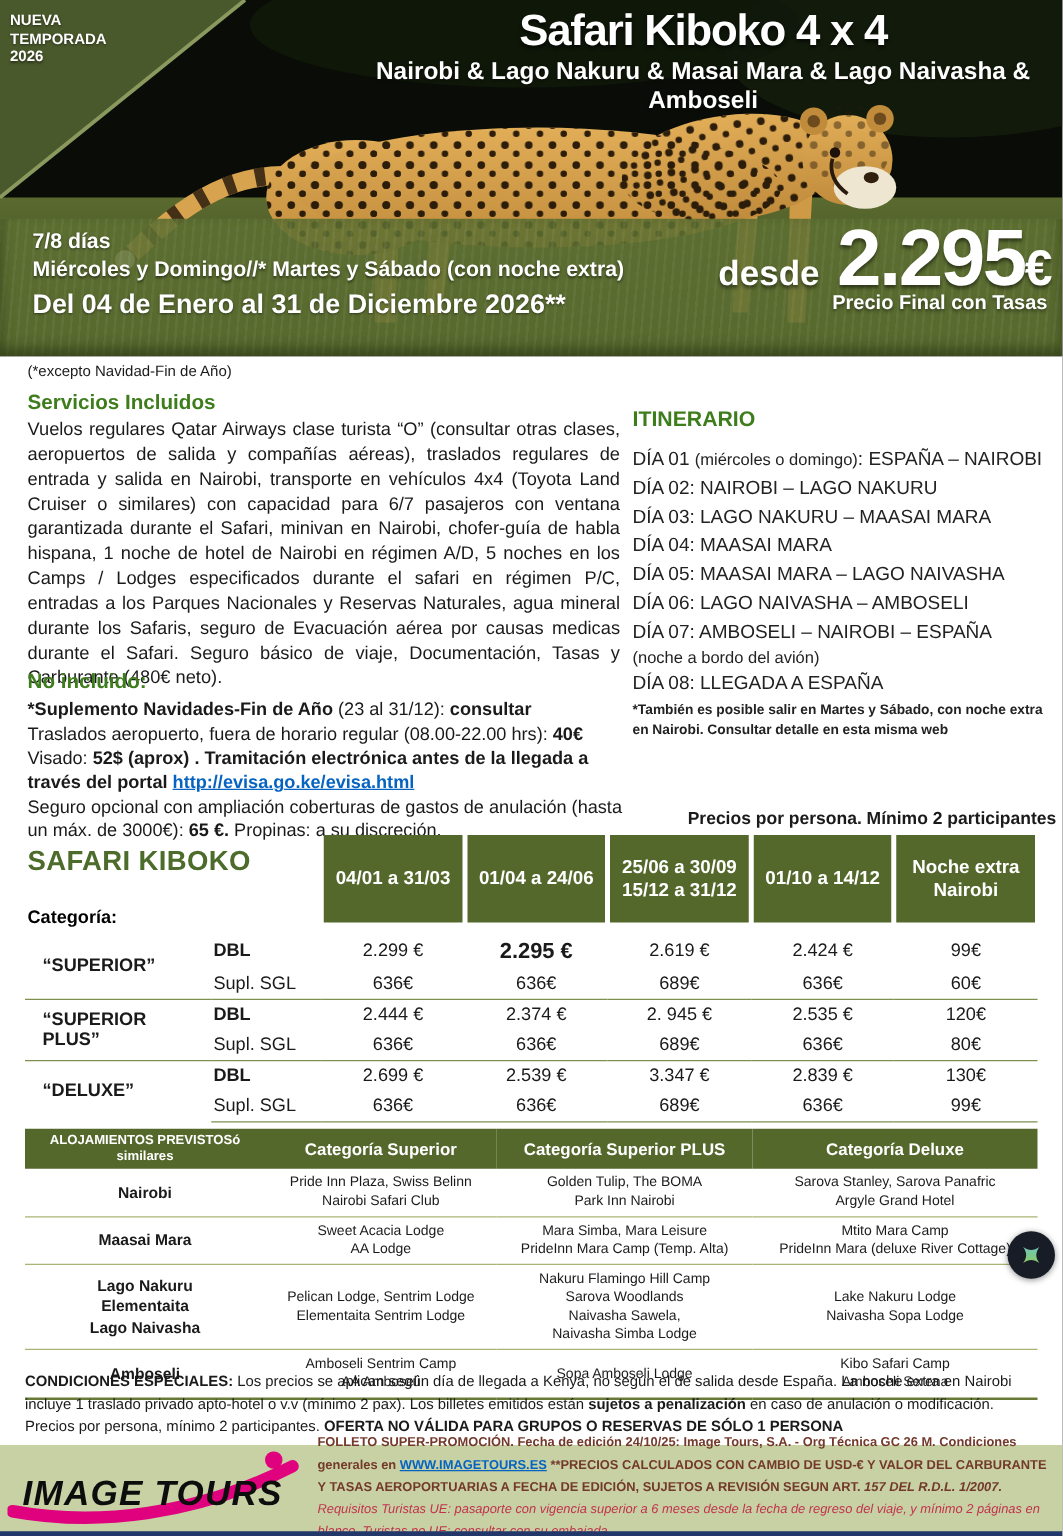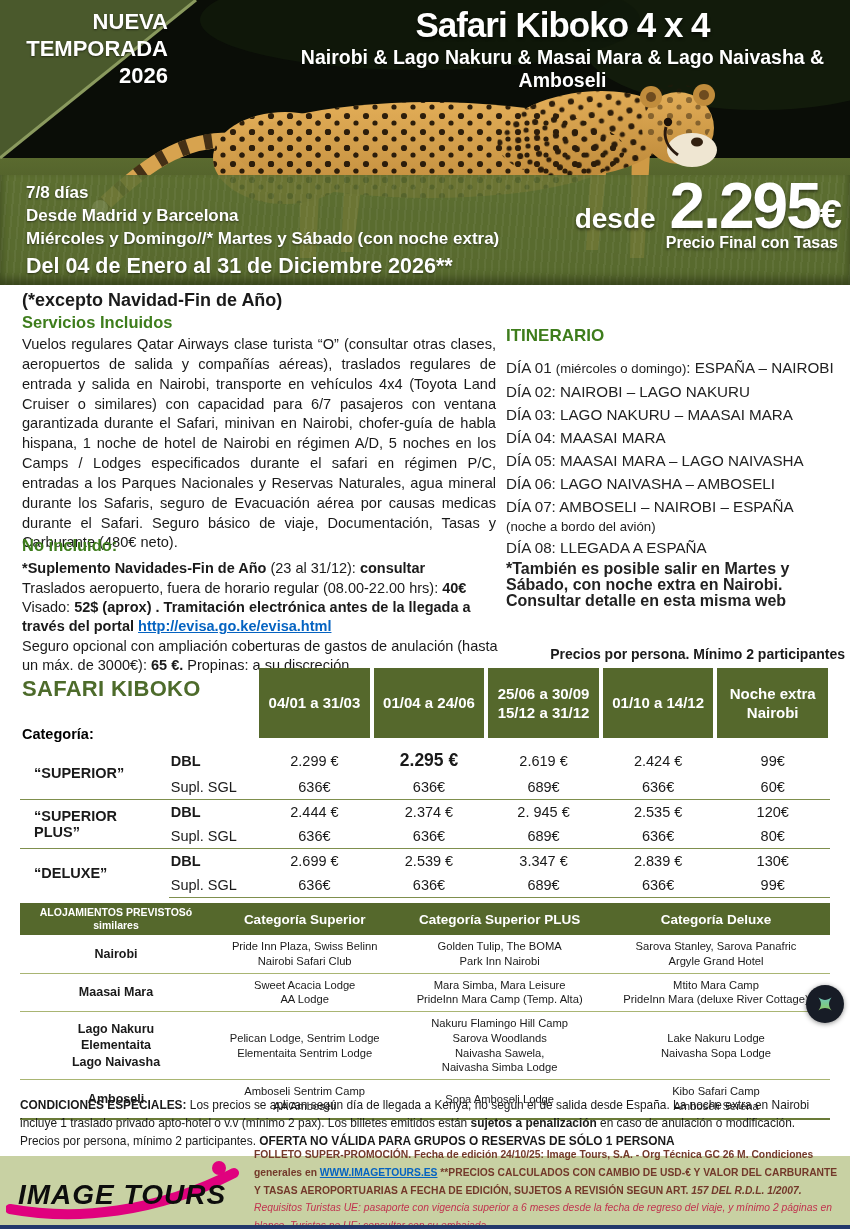--- a/index.html
+++ b/index.html
@@ -13,45 +13,45 @@
   .hero{position:absolute;top:0;left:0;width:850px;height:285px;background:#0a0d07;overflow:hidden;}
   .hero svg.art{position:absolute;top:0;left:0;}
   .hero-band{
     position:absolute;left:0;top:175px;width:850px;height:110px;
     background:rgba(93,111,49,0.87);
     background-image:repeating-linear-gradient(95deg,rgba(255,255,255,0.05) 0 2px,transparent 2px 7px);
     box-shadow:inset 0 -6px 10px rgba(30,38,12,0.55);
   }
   .badge{position:absolute;top:0;left:0;width:200px;height:160px;}
   .badge-text{
-    position:absolute;top:9px;left:8px;width:160px;text-align:right;
-    color:#fff;font-weight:bold;font-size:22px;line-height:1.22;
+    position:absolute;top:9px;left:8px;width:160px;text-align:left;
+    color:#fff;font-weight:bold;font-size:12px;line-height:1.22;
     text-shadow:0 1px 2px rgba(0,0,0,.5);
   }
   .hero-titles{position:absolute;top:6px;left:280px;width:565px;text-align:center;color:#fff;}
   .hero-title{font-size:35px;font-weight:bold;letter-spacing:-1px;line-height:1.08;text-shadow:0 2px 3px rgba(0,0,0,.6);}
   .hero-subtitle{font-size:19.5px;font-weight:bold;margin-top:2px;text-shadow:0 1px 2px rgba(0,0,0,.6);}
   .band-left{position:absolute;left:26px;top:181px;color:#fff;text-shadow:0 1px 2px rgba(0,0,0,.5);}
   .band-left .l{font-size:17px;font-weight:bold;line-height:23px;}
   .band-left .dates{font-size:21.5px;font-weight:bold;line-height:30px;margin-top:1px;}
   .band-right{position:absolute;right:8px;top:174px;text-align:right;color:#fff;text-shadow:0 2px 3px rgba(0,0,0,.5);}
   .price-row{display:flex;align-items:baseline;justify-content:flex-end;}
   .desde{font-size:28px;font-weight:bold;margin-right:14px;}
   .price-big{font-size:64px;font-weight:bold;letter-spacing:-2px;line-height:64px;}
   .price-eur{font-size:40px;font-weight:bold;}
   .price-final{font-size:16px;font-weight:bold;margin-top:-4px;padding-right:4px;}
   
-  .exception{position:absolute;left:22px;top:290px;font-size:18px;font-weight:bold;}
+  .exception{position:absolute;left:22px;top:290px;font-size:12px;font-weight:normal;}
   .services{position:absolute;left:22px;top:313px;width:474px;}
   .green-h{color:#3e7d1c;font-weight:bold;font-size:16.5px;margin:0 0 3px 0;}
   .services-body{font-size:14.6px;line-height:1.36;text-align:justify;margin:0;}
   .itinerary{position:absolute;left:506px;top:326px;width:338px;}
   .itinerary .day{font-size:15.2px;line-height:23px;color:#222;}
   .itinerary .sm{font-size:13.2px;}
-  .itinerary .foot{font-size:16px;font-weight:600;line-height:16px;margin-top:2px;color:#222;}
+  .itinerary .foot{font-size:11px;font-weight:600;line-height:16px;margin-top:2px;color:#222;}
   .itinerary .green-h{margin-bottom:10px;}
   .not-included{position:absolute;left:22px;top:534px;width:482px;font-size:14.5px;line-height:1.34;}
   .not-included p{margin:0;}
   .not-included a{color:#0563c1;font-weight:bold;}
   b{font-weight:bold;}
   
   .pt-note{position:absolute;right:5px;top:646px;font-size:14px;font-weight:bold;}
   .price-table{position:absolute;left:20px;top:668px;width:810px;border-collapse:collapse;}
   .price-table th{padding:0;height:70px;vertical-align:top;}
   .price-table .hbox{
@@ -173,21 +173,20 @@
       <div>2026</div>
     </div>
 
     <div class="hero-titles">
       <div class="hero-title">Safari Kiboko 4 x 4</div>
       <div class="hero-subtitle">Nairobi &amp; Lago Nakuru &amp; Masai Mara &amp; Lago Naivasha &amp; Amboseli</div>
     </div>
 
     <div class="band-left">
       <div class="l">7/8 días</div>
-      <div class="l">Desde Madrid y Barcelona</div>
       <div class="l">Miércoles y Domingo//* Martes y  Sábado (con noche extra)</div>
       <div class="dates">Del 04 de Enero al 31 de Diciembre 2026**</div>
     </div>
 
     <div class="band-right">
       <div class="price-row">
         <span class="desde">desde</span>
         <span class="price-big">2.295</span>
         <span class="price-eur">€</span>
       </div>

